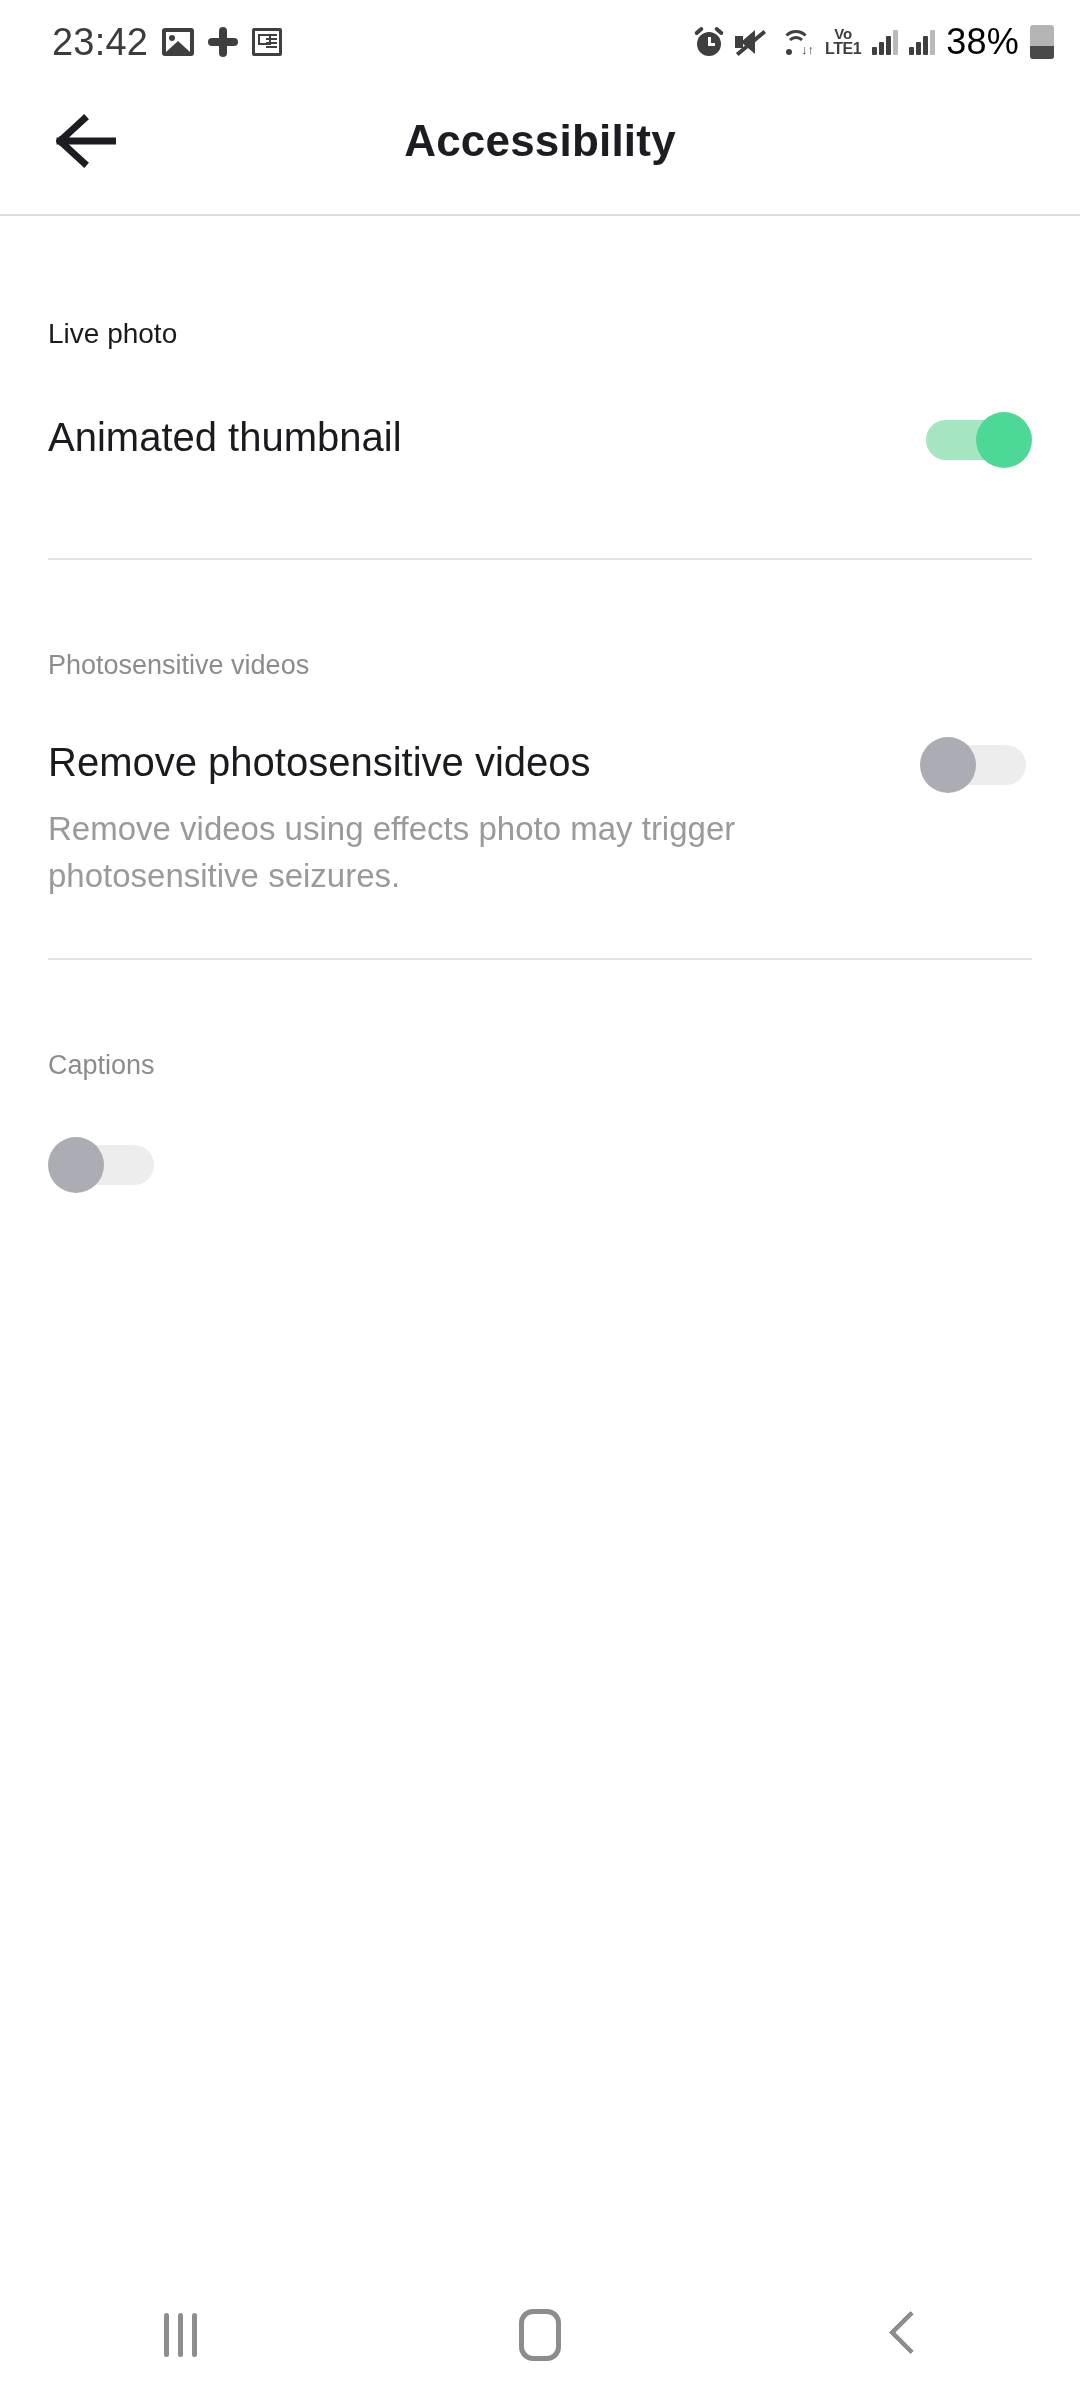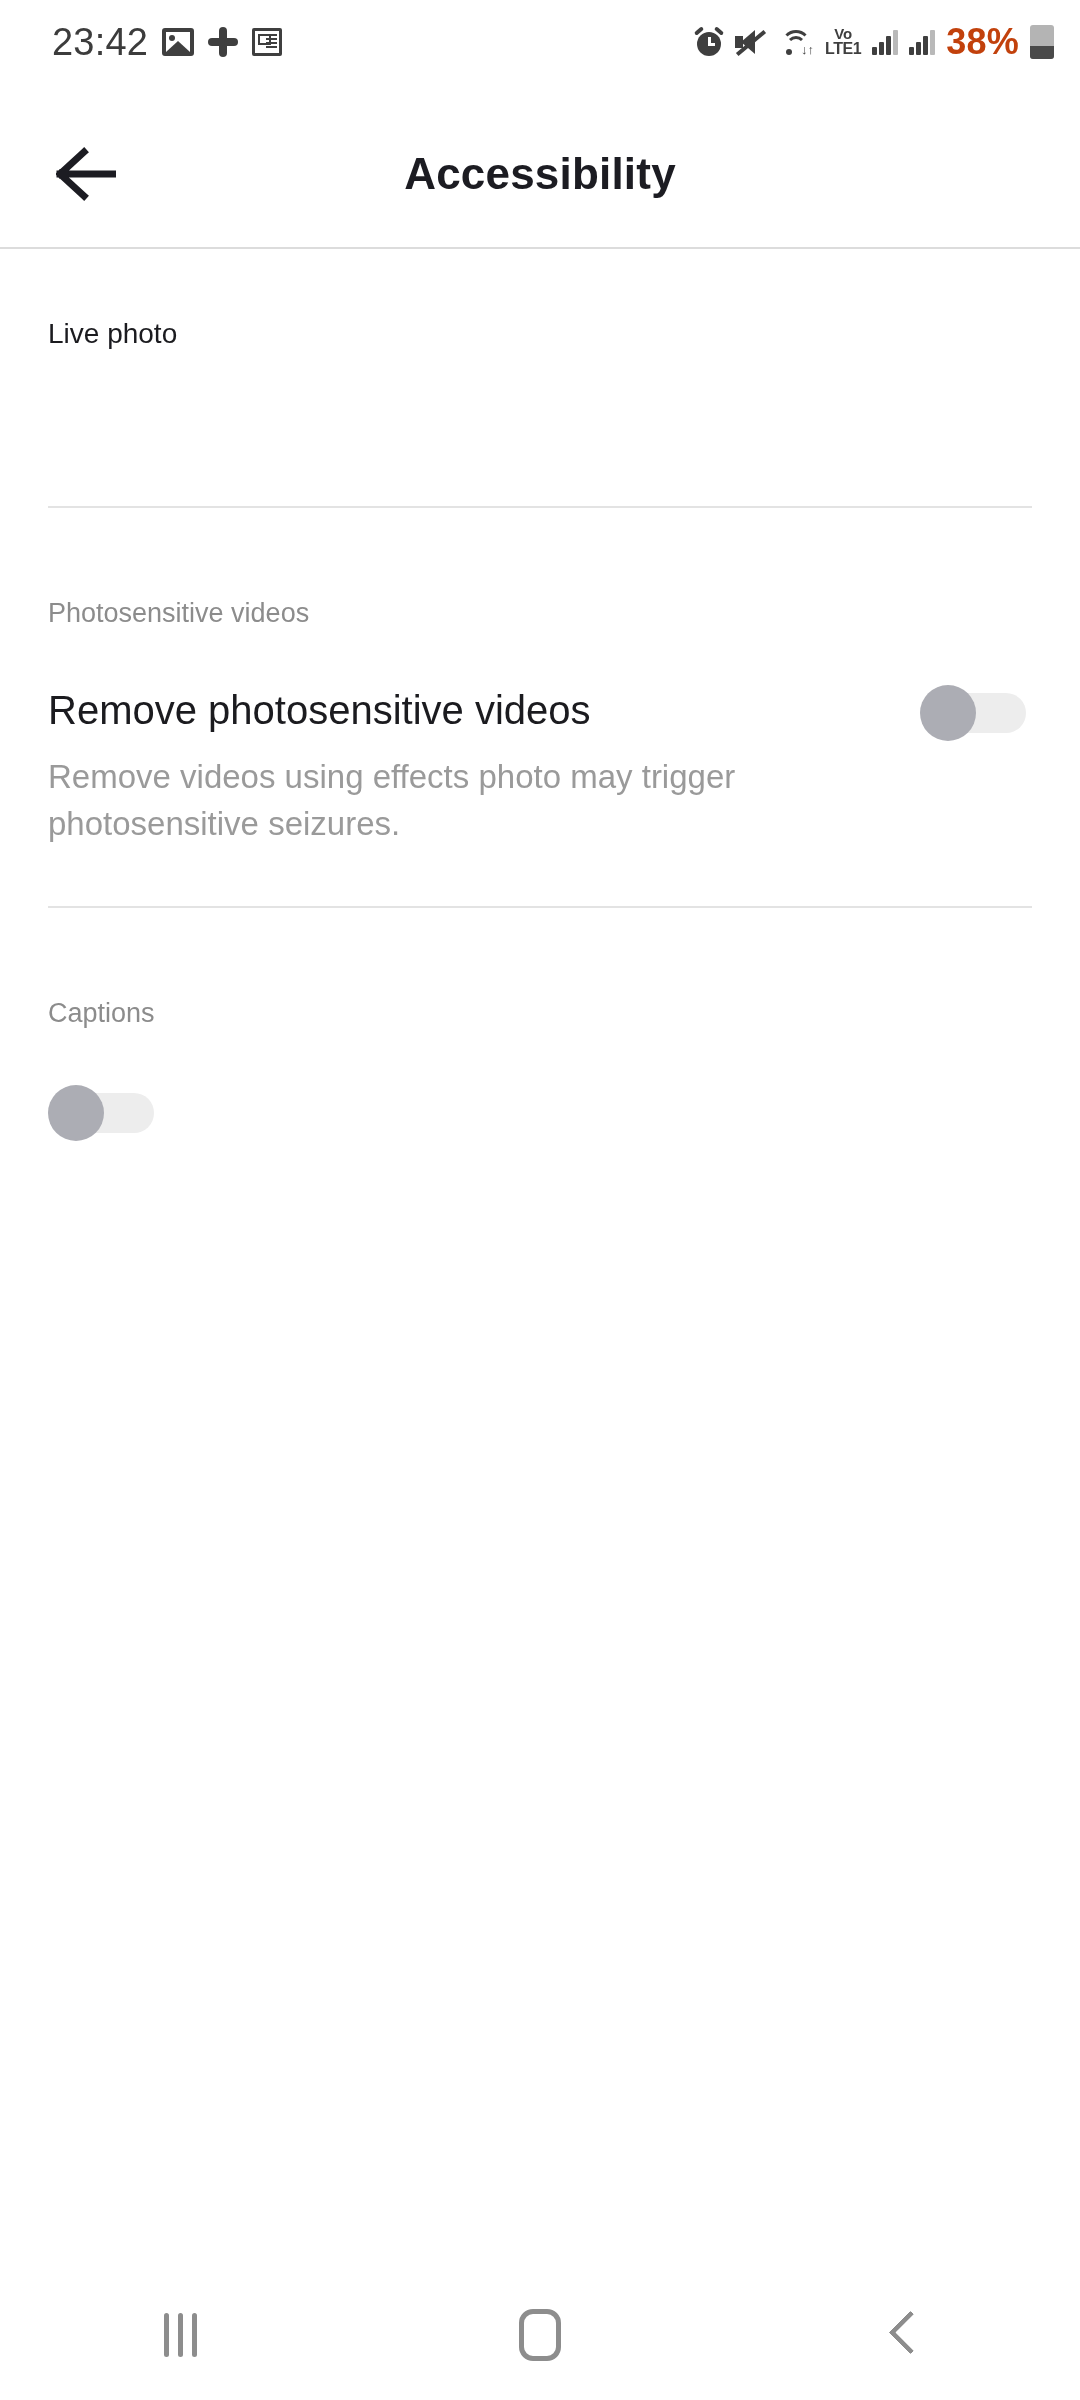--- a/index.html
+++ b/index.html
@@ -66,28 +66,28 @@
   .icon-volte .lte { font-size:16px; font-weight:bold; letter-spacing:-0.4px; }
 
   .icon-signal { display:flex; align-items:flex-end; gap:2px; height:26px; }
   .icon-signal i { display:block; width:5px; background:#3f3f3f; border-radius:1px; }
   .icon-signal i:nth-child(1){ height:8px; }
   .icon-signal i:nth-child(2){ height:13px; }
   .icon-signal i:nth-child(3){ height:19px; }
   .icon-signal i:nth-child(4){ height:25px; background:#b9b9b9; }
   .icon-signal.s2 i:nth-child(3){ background:#3f3f3f; }
 
-  .sb-batt-text { font-size:36px; color:#c2410c; letter-spacing:0.2px;font-weight:bold; }
+  .sb-batt-text { font-size:36px; color:#000000; letter-spacing:0.2px; }
   .icon-battery { position:relative; width:24px; height:34px; border-radius:3px; background:#b4b4b4; overflow:hidden; }
   .icon-battery::before { content:""; position:absolute; top:-5px; left:6px; width:12px; height:6px; background:#b4b4b4; border-radius:2px 2px 0 0; }
   .icon-battery .lvl { position:absolute; left:0; bottom:0; width:100%; height:38%; background:#4a4a4a; }
 
   
   .appbar {
-    position:absolute; top:101px; left:0; width:1080px; height:148px;
+    position:absolute; top:68px; left:0; width:1080px; height:148px;
     display:flex; align-items:center; border-bottom:2px solid #dcdcdc; background:#fff;
   }
   .backbtn { position:absolute; left:38px; width:96px; height:96px; display:flex; align-items:center; justify-content:center; }
   .appbar-title {
     width:100%; text-align:center; font-size:44px; font-weight:bold; color:#1c1c22; letter-spacing:0.2px;
   }
 
   
   .content { position:absolute; top:232px; left:0; width:1080px; }
 
@@ -196,20 +196,29 @@
     </div>
     <div class="appbar-title">Accessibility</div>
   </div>
 
   <div class="content">
 
     <div>
       <div style="height:88px"></div>
       <div class="group-title">Live photo</div>
       <div style="height:68px"></div>
+      <div class="row">
+        <div class="row-text">
+          <div class="row-title">Animated thumbnail</div>
+        </div>
+        <div class="toggle on">
+          <span class="track"></span>
+          <span class="thumb"></span>
+        </div>
+      </div>
       <div style="height:90px"></div>
       <div class="divider"></div>
     </div>
 
     <div>
       <div style="height:92px"></div>
       <div class="section-label">Photosensitive videos</div>
       <div style="height:62px"></div>
       <div class="row">
         <div class="row-text">

